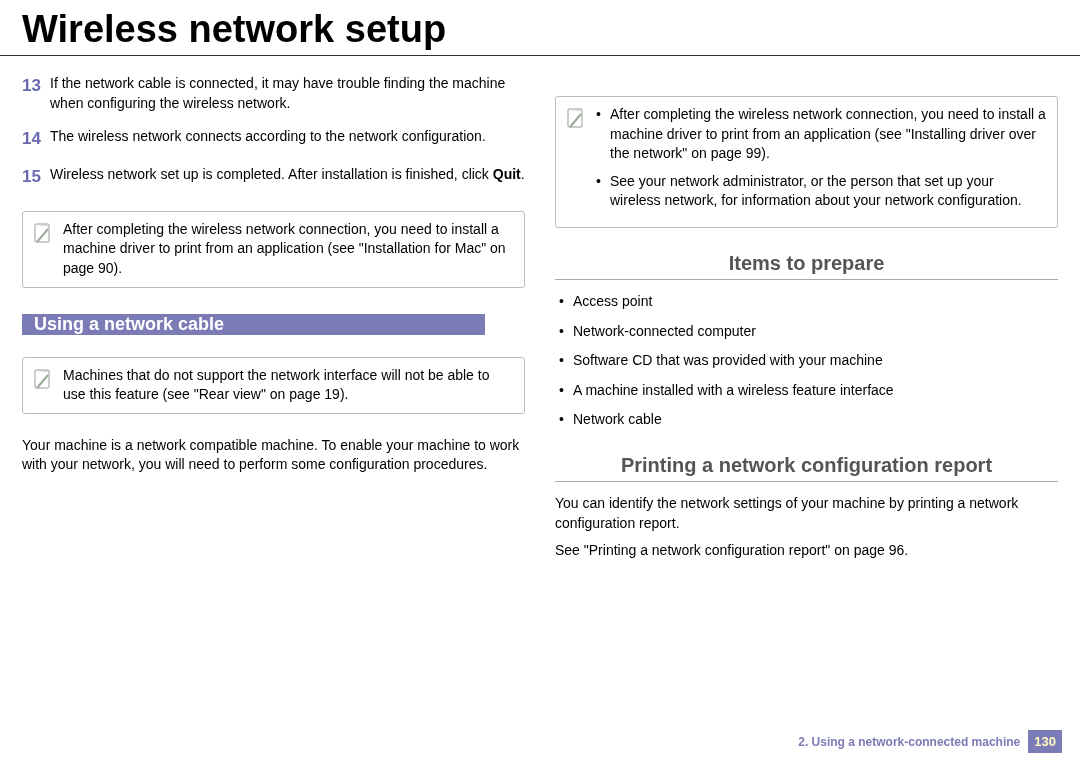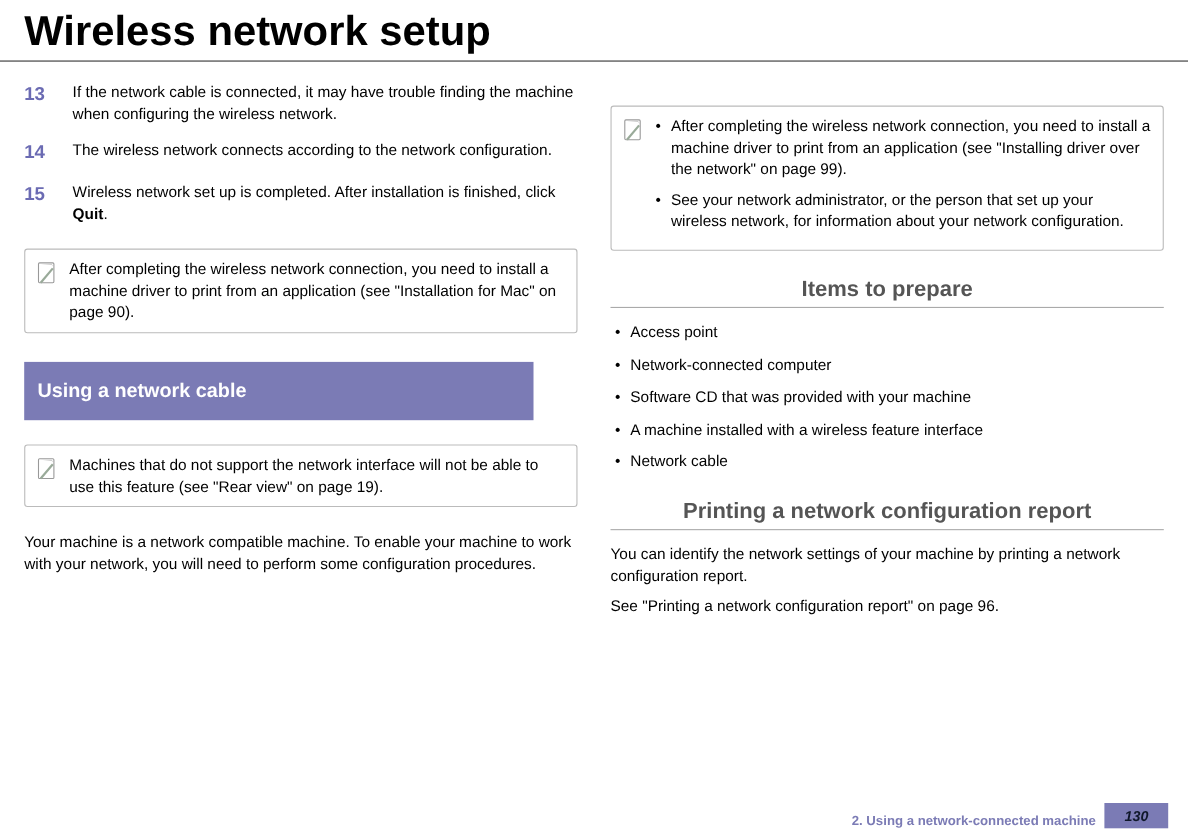--- a/index.html
+++ b/index.html
@@ -24,21 +24,21 @@
     display: flex;
     gap: 30px;
     padding: 0 22px;
   }
   .col {
     flex: 1;
     min-width: 0;
   }
   .step {
     display: flex;
-    gap: 20px;
+    gap: 4px;
     margin-bottom: 14px;
     font-size: 14px;
     line-height: 1.4;
   }
   .step-num {
     color: #6b6bb3;
     font-weight: 700;
     font-size: 17px;
     min-width: 24px;
     flex-shrink: 0;
@@ -67,21 +67,21 @@
   .note-body ul { list-style: none; padding-left: 0; }
   .note-body ul li { position: relative; padding-left: 14px; margin-bottom: 8px; }
   .note-body ul li::before {
     content: "•"; position: absolute; left: 0; top: 0;
   }
   .section-bar {
     background: #7b7bb5;
     color: #fff;
     font-weight: 700;
     font-size: 18px;
-    padding: 16px 12px;
+    padding: 0 12px;
     margin: 26px 0 18px 0;
     width: 92%;
   }
   .body-text {
     font-size: 14px;
     line-height: 1.4;
     margin: 8px 0;
   }
   h3.sub {
     color: #555;
@@ -106,35 +106,34 @@
   .bullets li::before {
     content: "•";
     position: absolute;
     left: 4px; top: 0;
   }
   .footer {
     position: absolute;
     bottom: 10px;
     right: 18px;
     display: flex;
-    align-items: flex-end;
+    align-items: center;
     gap: 8px;
     font-size: 12px;
   }
   .footer-chapter {
     color: #7b7bb5;
     font-weight: 700;
   }
   .footer-page {
     background: #7b7bb5;
-    color: #0f172a;
-    font-weight: 700;
-    padding: 4px 18px;
+    color: #fef9c3;
+    font-weight: 700;
+    padding: 4px 6px;
     font-size: 13px;
-    font-style: italic;
   }
 </style>
 </head>
 <body>
 
 <h1 class="page-title">Wireless network setup</h1>
 
 <div class="columns">
 
   <div class="col">

